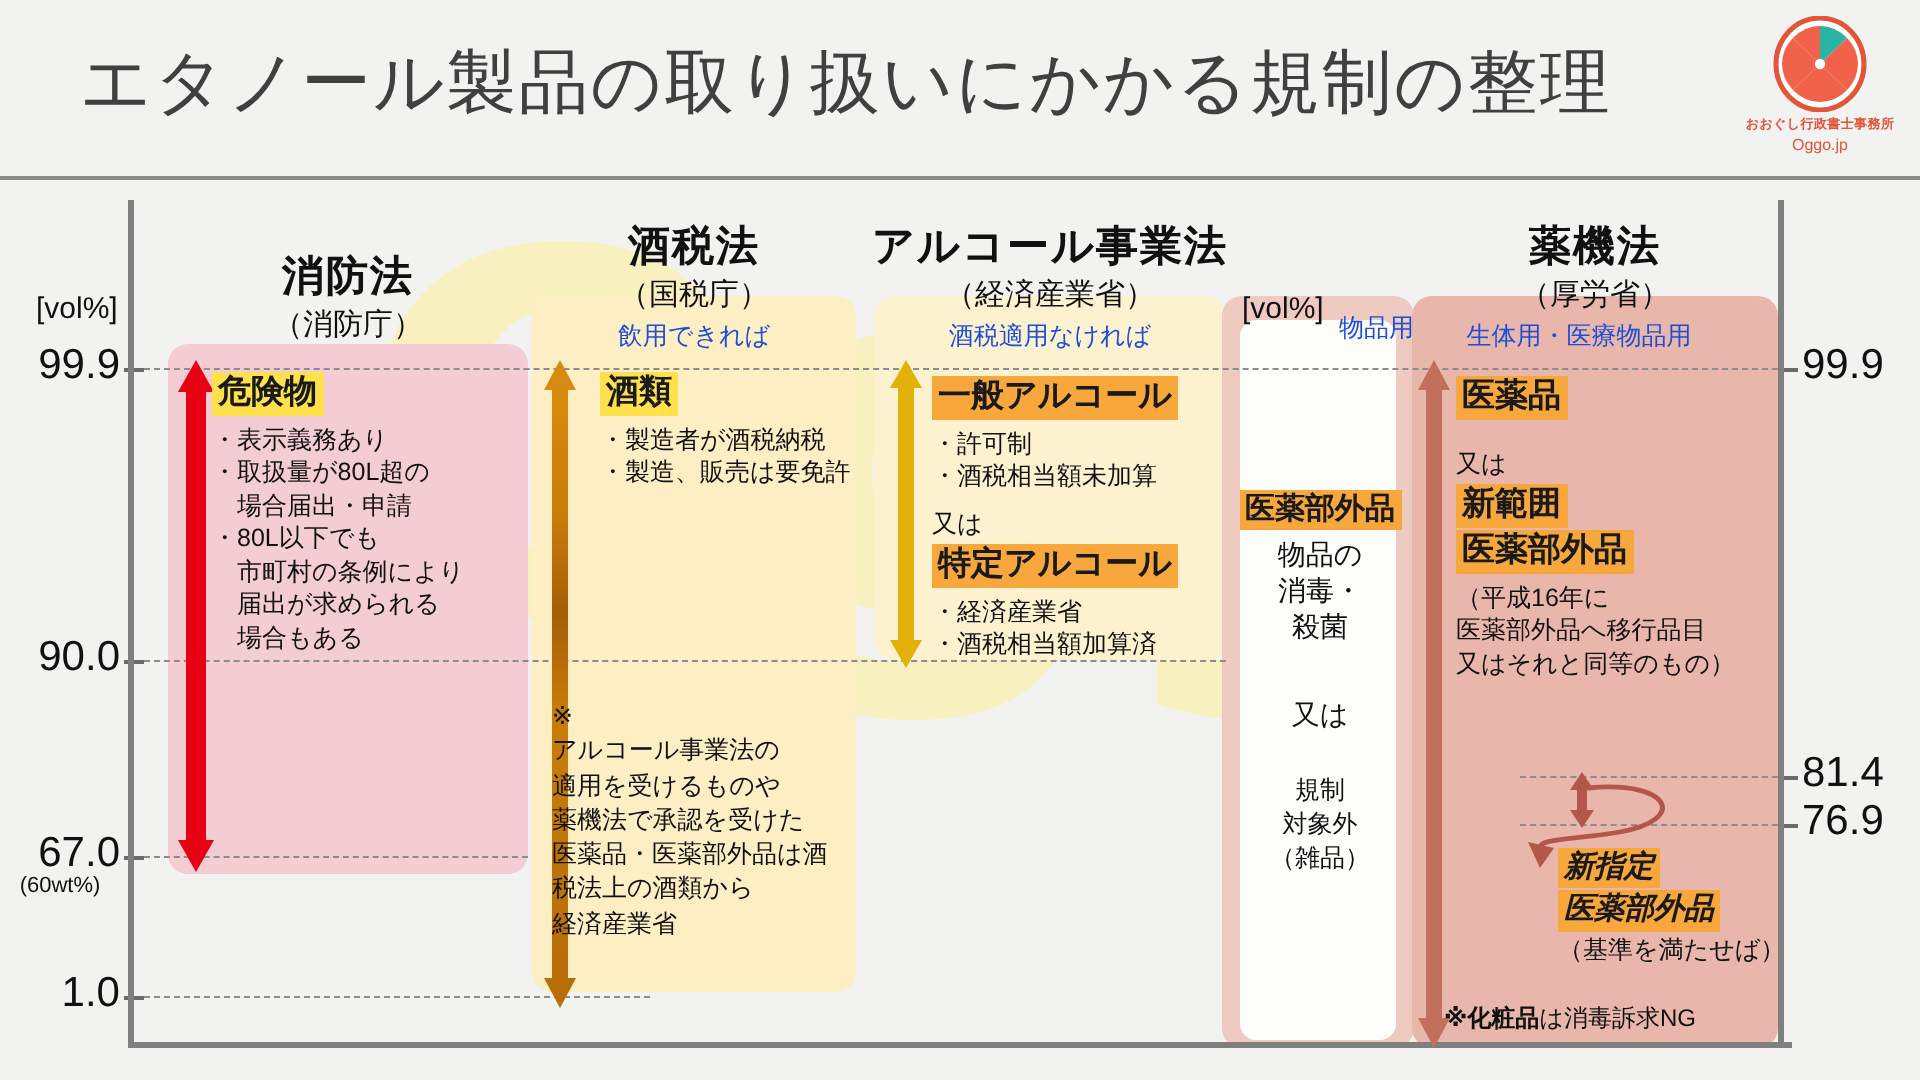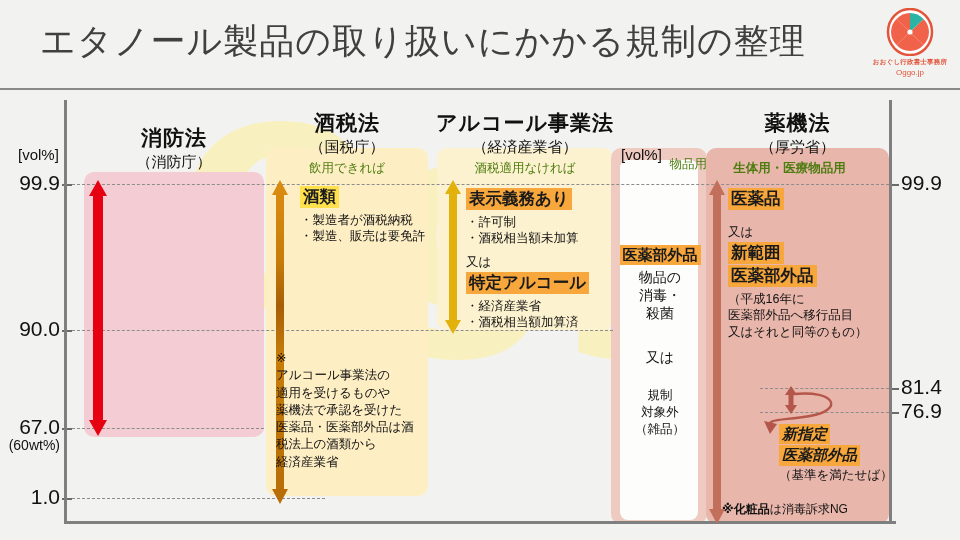--- a/index.html
+++ b/index.html
@@ -41,37 +41,37 @@
 
   
   .grid{position:absolute;height:0;border-top:1px dashed #8c8c8c;}
 
   
   .tick{position:absolute;width:10px;height:0;border-top:2px solid #6b6b6b;}
 
   
   .axis-unit{position:absolute;font-size:15px;font-weight:400;color:#111;}
   .axis-val{position:absolute;font-size:21px;color:#111;text-align:right;}
-  .axis-sub{position:absolute;font-size:14px;color:#111;text-align:right;}
+  .axis-sub{position:absolute;font-size:11px;color:#111;text-align:center;}
   .axis-right{position:absolute;font-size:21px;color:#111;text-align:left;}
 
   
   .band{position:absolute;border-radius:10px;}
   .band-1{background:#f4ccd3;}
   .band-2{background:#fdeec4;}
   .band-3{background:#fdf2cf;}
   .band-4{background:#eecac0;}
   .band-5{background:#e8b6ab;}
   .band-inner-white{position:absolute;background:#fdfdfb;border-radius:8px;}
 
   
   .col-head{position:absolute;text-align:center;}
   .col-head .nm{font-size:21px;font-weight:bold;color:#111;letter-spacing:1px;white-space:nowrap;}
   .col-head .ag{font-size:15px;color:#111;margin-top:1px;white-space:nowrap;}
-  .col-cond{position:absolute;text-align:center;font-size:12.5px;color:#4d7c0f;white-space:nowrap;}
+  .col-cond{position:absolute;text-align:center;font-size:12.5px;color:#1d4ed8;white-space:nowrap;}
 
   
   .arrow{position:absolute;}
 
   
   .hl{display:inline-block;font-weight:bold;padding:1px 3px 2px 3px;line-height:1.15;}
   .hl-yellow{background:#ffe14d;}
   .hl-orange{background:#f7a73b;}
   .blk{position:absolute;}
   .blk .h{font-size:16.5px;}
@@ -181,21 +181,21 @@
   </div>
   <div class="col-cond" style="left:437px;top:160px;width:176px;">酒税適用なければ</div>
 
   <div class="axis-unit" style="left:621px;top:146px;">[vol%]</div>
   <div class="col-cond" style="left:611px;top:156px;width:96px;text-align:right;">物品用</div>
 
   <div class="col-head" style="left:706px;top:109px;width:183px;">
     <div class="nm">薬機法</div>
     <div class="ag">（厚労省）</div>
   </div>
-  <div class="col-cond" style="left:706px;top:160px;width:167px;font-weight:bold;">生体用・医療物品用</div>
+  <div class="col-cond" style="left:706px;top:160px;width:167px;">生体用・医療物品用</div>
 
   <div class="arrow" style="left:86px;top:180px;">
     <svg width="24" height="256" viewBox="0 0 24 256">
       <polygon points="12,0 3,16 21,16" fill="#e60012"></polygon>
       <rect x="7" y="14" width="10" height="228" fill="#e60012"></rect>
       <polygon points="12,256 3,240 21,240" fill="#e60012"></polygon>
     </svg>
   </div>
 
   <div class="arrow" style="left:269px;top:180px;">
@@ -238,20 +238,32 @@
       <polygon points="9,28 3,19 15,19" fill="#b5564a"></polygon>
     </svg>
   </div>
   <div class="arrow" style="left:758px;top:388px;">
     <svg width="110" height="52" viewBox="0 0 110 52">
       <path d="M36 6 C 78 2, 86 22, 52 28 C 22 33, 8 30, 12 40" fill="none" stroke="#b5564a" stroke-width="2.4" stroke-linecap="round"></path>
       <polygon points="12,46 6,33 19,36" fill="#b5564a"></polygon>
     </svg>
   </div>
 
+  <div class="blk" style="left:106px;top:186px;">
+    <div class="h">
+      <span class="hl hl-yellow">危険物</span>
+    </div>
+    <div class="li" style="margin-top:4px;">・表示義務あり</div>
+    <div class="li">・取扱量が80L超の</div>
+    <div class="li">　場合届出・申請</div>
+    <div class="li">・80L以下でも</div>
+    <div class="li">　市町村の条例により</div>
+    <div class="li">　届出が求められる</div>
+    <div class="li">　場合もある</div>
+  </div>
 
   <div class="blk" style="left:300px;top:186px;">
     <div class="h">
       <span class="hl hl-yellow">酒類</span>
     </div>
     <div class="li" style="margin-top:4px;">・製造者が酒税納税</div>
     <div class="li">・製造、販売は要免許</div>
   </div>
 
   <div class="note" style="left:276px;top:350px;">
@@ -259,21 +271,21 @@
     <div>アルコール事業法の</div>
     <div>適用を受けるものや</div>
     <div>薬機法で承認を受けた</div>
     <div>医薬品・医薬部外品は酒</div>
     <div>税法上の酒類から</div>
     <div>経済産業省</div>
   </div>
 
   <div class="blk" style="left:466px;top:188px;">
     <div class="h">
-      <span class="hl hl-orange">表示義務あり</span>
+      <span class="hl hl-orange">一般アルコール</span>
     </div>
     <div class="li" style="margin-top:4px;">・許可制</div>
     <div class="li">・酒税相当額未加算</div>
     <div class="or">又は</div>
     <div class="h">
       <span class="hl hl-orange">特定アルコール</span>
     </div>
     <div class="li" style="margin-top:4px;">・経済産業省</div>
     <div class="li">・酒税相当額加算済</div>
   </div>

